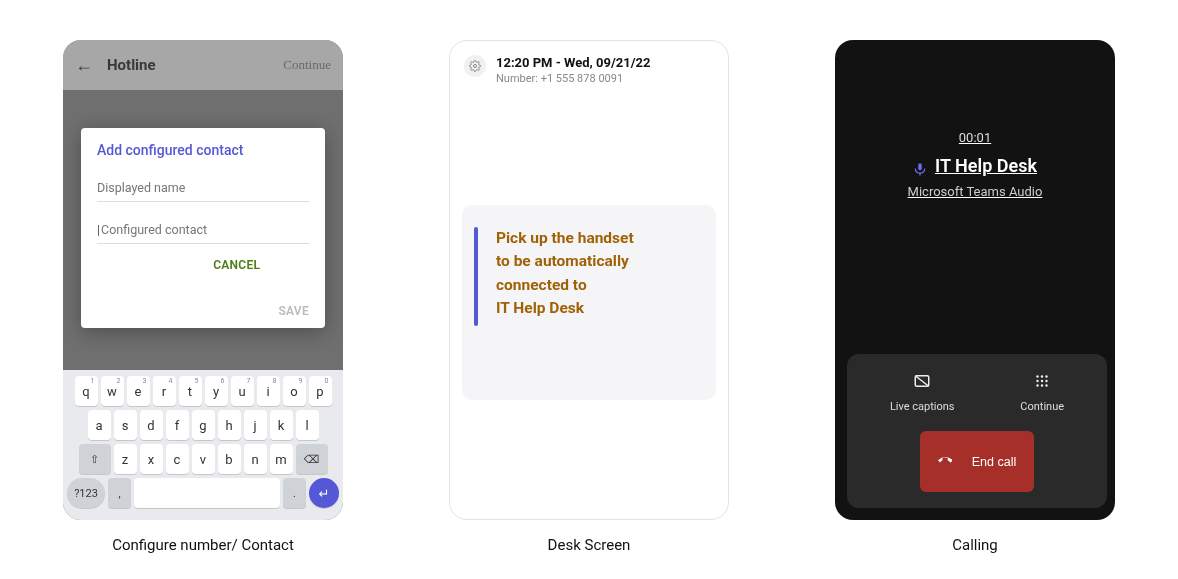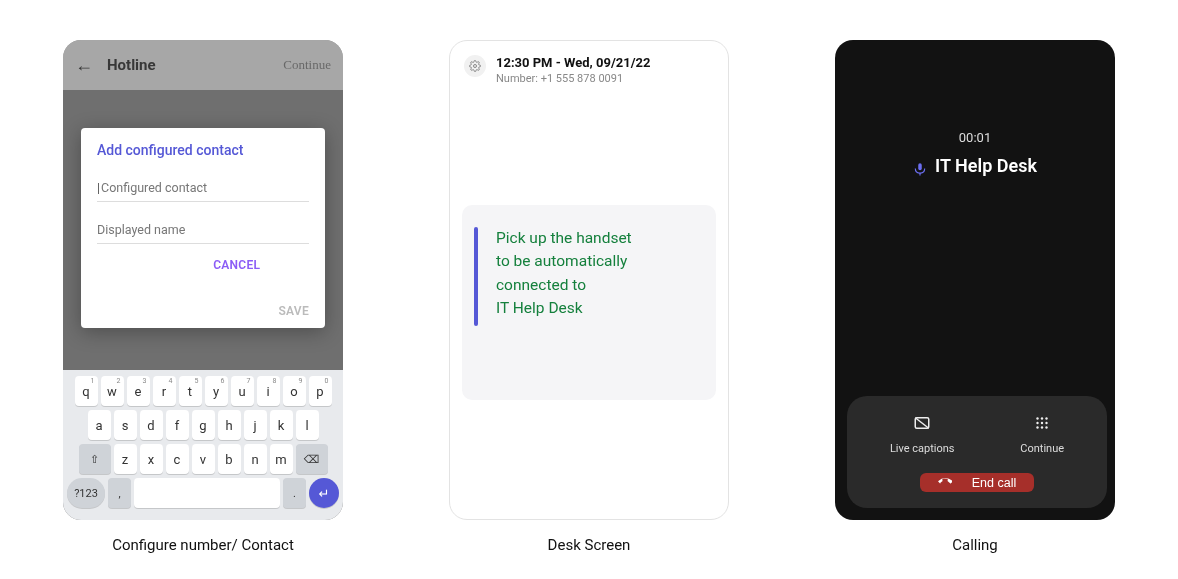--- a/index.html
+++ b/index.html
@@ -80,21 +80,21 @@
     margin-right:1px;
   }
   .p1 .dialog .actions {
     display:flex;
     justify-content:flex-end;
     gap:18px;
     font-size: 12px;
     font-weight: 600;
     letter-spacing: .3px;
   }
-  .p1 .dialog .cancel { color:#8b5cf6; }
+  .p1 .dialog .cancel { color:#4d7c0f; }
   .p1 .dialog .save { color:#bbb;margin-top:46px; }
   .p1 .kbd {
     position:absolute;
     bottom:0; left:0; right:0;
     background:#e8eaed;
     padding:6px 4px 8px 4px;
     z-index:3;
   }
   .p1 .kbd .row {
     display:flex;
@@ -149,65 +149,66 @@
   .p2 .card .bar {
     position:absolute;
     left:12px; top:22px; bottom:74px;
     width:4px;
     background:#5558d6;
     border-radius:2px;
   }
   .p2 .card .msg {
     margin-left:14px;
     font-size:15.5px;
-    font-weight:400;
-    color:#15803d;
+    font-weight:700;
+    color:#a16207;
     line-height:1.5;
   }
   
   .p3 {
     background:#121212;
     color:#fff;
   }
   .p3 .info {
     margin-top:90px;
     text-align:center;
+    text-decoration:underline;
   }
   .p3 .timer { font-size:13px; color:#ddd; margin-bottom:10px;}
   .p3 .title-row {
     display:flex; align-items:center; justify-content:center; gap:8px;
     font-size:18px; font-weight:600;
   }
   .p3 .mic {
     width:14px;height:14px;display:inline-block;
   }
   .p3 .sub { font-size:13px; color:#ccc; margin-top:8px;}
   .p3 .panel {
     position:absolute;
     left:12px; right:8px; bottom:12px;
     background:#2a2a2a;
-    border-radius:20px;
+    border-radius:12px;
     padding:18px 10px 16px 10px;
   }
   .p3 .icons {
     display:flex;
     justify-content:space-around;
     margin-bottom:18px;
   }
   .p3 .icons .ib {
     display:flex; flex-direction:column; align-items:center; gap:6px;
     font-size:11px; color:#ddd;
   }
   .p3 .icons .glyph { font-size:17px; color:#eee; }
   .p3 .end {
     background:#a62f2a;
     color:#fff;
     border:none;
     border-radius:6px;
-    padding:1px 18px;
+    padding:22px 18px;
     font-size:12.5px;
     font-weight:500;
     display:flex;
     align-items:center;
     gap:20px;
     margin:0 auto;
   }
 </style>
 </head>
 <body>
@@ -217,22 +218,22 @@
   <div class="col">
     <div class="phone p1">
       <div class="topbar">
         <span class="back">←</span>
         <span class="title">Hotline</span>
         <span class="cont">Continue</span>
       </div>
 
       <div class="dialog">
         <h3>Add configured contact</h3>
+        <div class="field">Displayed name</div>
         <div class="field first">Configured contact</div>
-        <div class="field">Displayed name</div>
         <div class="actions">
           <span class="cancel">CANCEL</span>
           <span class="save">SAVE</span>
         </div>
       </div>
 
       <div class="kbd">
         <div class="row" id="kb-row1">
             <div class="key">q<sup>1</sup></div>
             <div class="key">w<sup>2</sup></div>
@@ -282,21 +283,21 @@
   <div class="col">
     <div class="phone p2">
       <div class="hdr">
         <div class="gear">
           <svg width="12" height="12" viewBox="0 0 24 24" fill="none" stroke="#888" stroke-width="2">
               <circle cx="12" cy="12" r="3"></circle>
               <path d="M19.4 15a1.7 1.7 0 0 0 .3 1.8l.1.1a2 2 0 1 1-2.8 2.8l-.1-.1a1.7 1.7 0 0 0-1.8-.3 1.7 1.7 0 0 0-1 1.5V21a2 2 0 1 1-4 0v-.1a1.7 1.7 0 0 0-1-1.5 1.7 1.7 0 0 0-1.8.3l-.1.1a2 2 0 1 1-2.8-2.8l.1-.1a1.7 1.7 0 0 0 .3-1.8 1.7 1.7 0 0 0-1.5-1H3a2 2 0 1 1 0-4h.1a1.7 1.7 0 0 0 1.5-1 1.7 1.7 0 0 0-.3-1.8l-.1-.1a2 2 0 1 1 2.8-2.8l.1.1a1.7 1.7 0 0 0 1.8.3h0a1.7 1.7 0 0 0 1-1.5V3a2 2 0 1 1 4 0v.1a1.7 1.7 0 0 0 1 1.5h0a1.7 1.7 0 0 0 1.8-.3l.1-.1a2 2 0 1 1 2.8 2.8l-.1.1a1.7 1.7 0 0 0-.3 1.8v0a1.7 1.7 0 0 0 1.5 1H21a2 2 0 1 1 0 4h-.1a1.7 1.7 0 0 0-1.5 1z"></path>
             </svg>
         </div>
         <div>
-          <div class="time">12:30 PM - Wed, 09/21/22</div>
+          <div class="time">12:20 PM - Wed, 09/21/22</div>
           <div class="num">Number: +1 555 878 0091</div>
         </div>
       </div>
       <div class="card">
         <div class="bar"></div>
         <div class="msg">
           <span>Pick up the handset</span><br>
           <span>to be automatically</span><br>
           <span>connected to</span><br>
           <span>IT Help Desk</span>
@@ -312,20 +313,21 @@
         <div class="timer">00:01</div>
         <div class="title-row">
           <span class="mic">
             <svg width="14" height="14" viewBox="0 0 24 24">
                 <path fill="#6b6ef0" d="M12 14a3 3 0 0 0 3-3V5a3 3 0 0 0-6 0v6a3 3 0 0 0 3 3z"></path>
                 <path fill="#6b6ef0" d="M19 11a7 7 0 0 1-14 0H3a9 9 0 0 0 8 8.94V23h2v-3.06A9 9 0 0 0 21 11z"></path>
               </svg>
           </span>
           <span>IT Help Desk</span>
         </div>
+        <div class="sub">Microsoft Teams Audio</div>
       </div>
       <div class="panel">
         <div class="icons">
           <div class="ib">
             <span class="glyph">
               <svg width="18" height="18" viewBox="0 0 24 24" fill="none" stroke="#eee" stroke-width="2">
                   <rect x="3" y="5" width="18" height="14" rx="2"></rect>
                   <line x1="3" y1="5" x2="21" y2="19"></line>
                 </svg>
             </span>

